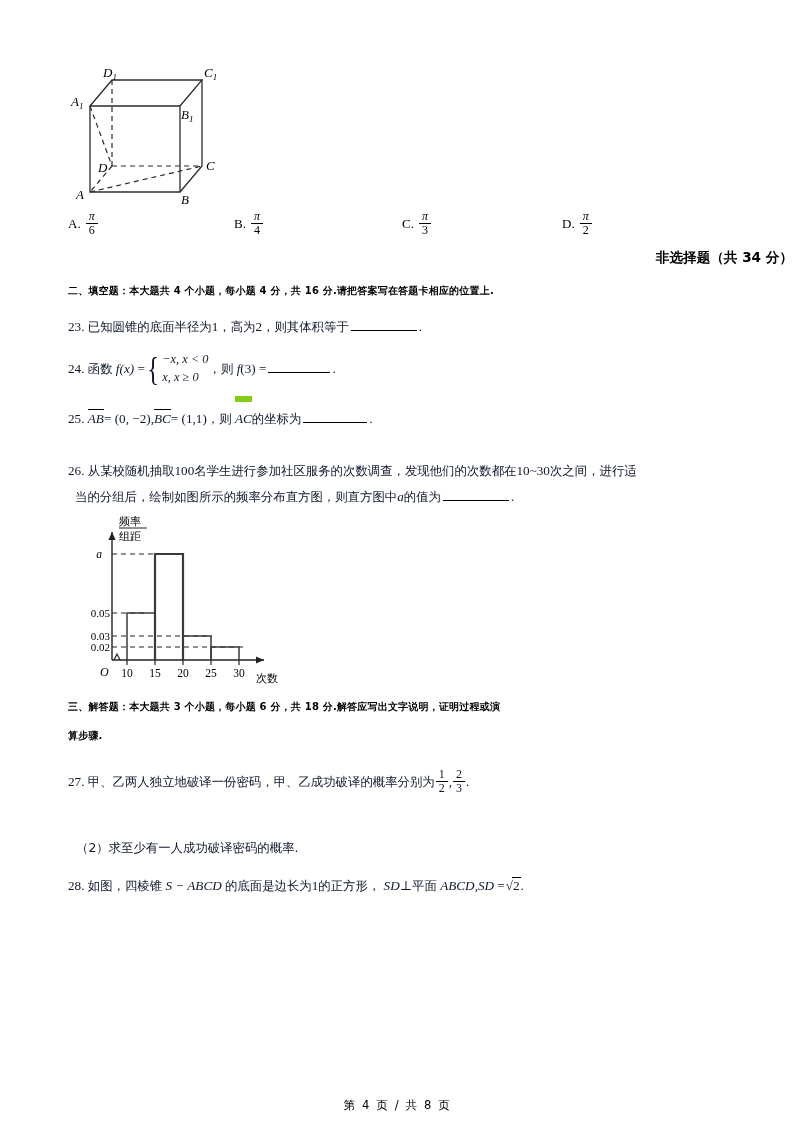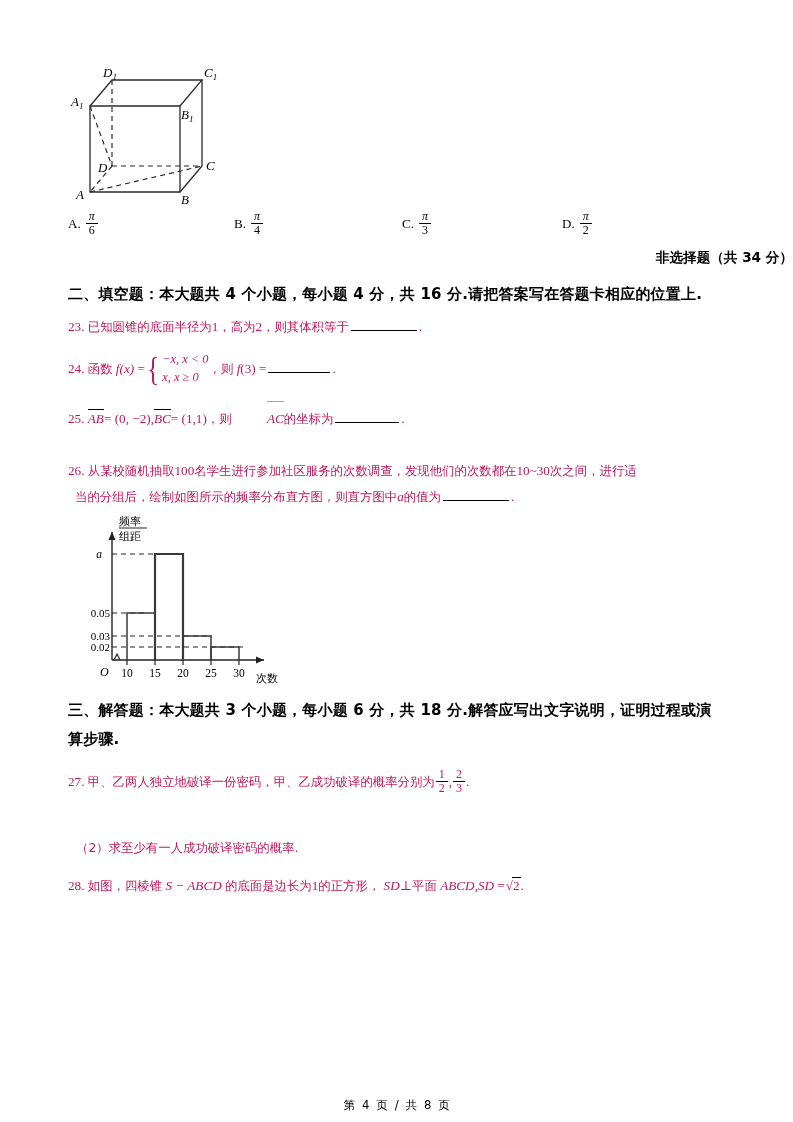--- a/index.html
+++ b/index.html
@@ -19,35 +19,35 @@
     position: absolute;
     inset: 0;
   }
   .mi { font-family: "Liberation Serif", "DejaVu Serif", serif; font-style: italic; }
   .mn { font-family: "Liberation Serif", "DejaVu Serif", serif; font-style: normal; }
 
   .para {
     position: absolute;
     font-size: 13.2px;
     line-height: 1.45;
-    color: #be185d;
+    color: #0f172a;
   }
   .qnum {
     font-family: "Liberation Serif", "DejaVu Serif", serif;
     font-style: normal;
   }
   .bodytext {
     font-family: "DejaVu Sans", "Liberation Sans", sans-serif;
     font-size: 12.4px;
   }
   .sect-head {
     position: absolute;
     font-family: "DejaVu Sans", "Liberation Sans", sans-serif;
     font-weight: bold;
-    font-size: 15px;
+    font-size: 10px;
     line-height: 1.55;
     letter-spacing: .2px;
   }
   .centered-head {
     position: absolute;
     width: 100%;
     text-align: right;
     font-family: "DejaVu Sans", "Liberation Sans", sans-serif;
     font-weight: bold;
     font-size: 13.6px;
@@ -212,21 +212,21 @@
           <span class="mi" style="display:block;">x, x ≥ 0</span>
         </span>
       </span><span class="bodytext">，则</span>
     <span class="mi">f</span><span class="mn">(3)</span>
     <span class="mn">=</span><span class="blank" style="width:62px;"></span><span class="mn">.</span>
   </div>
 
   <div class="para" style="left:68px; top:409px; width:660px;">
     <span class="qnum">25.</span>
     <span class="mi" style="border-top:1px solid #000; padding-top:1px;">AB</span><span class="mn">= (0, −2)</span><span class="mn">,</span><span class="mi" style="border-top:1px solid #000; padding-top:1px;">BC</span><span class="mn">= (1,1)</span><span class="bodytext">，则</span>
-    <span class="mi" style="border-top:1px solid #84cc16; padding-top:9px;margin-left:32px;">AC</span><span class="bodytext">的坐标为</span><span class="blank" style="width:64px;"></span><span class="mn">.</span>
+    <span class="mi" style="border-top:6px solid #84cc16; padding-top:9px;">AC</span><span class="bodytext">的坐标为</span><span class="blank" style="width:64px;"></span><span class="mn">.</span>
   </div>
 
   <div class="para" style="left:68px; top:461px; width:665px;">
     <span class="qnum">26.</span>
     <span class="bodytext">从某校随机抽取</span><span class="mn">100</span><span class="bodytext">名学生进行参加社区服务的次数调查，发现他们的次数都在</span><span class="mn">10~30</span><span class="bodytext">次之间，进行适</span>
   </div>
   <div class="para" style="left:75px; top:487px; width:665px;">
     <span class="bodytext">当的分组后，绘制如图所示的频率分布直方图，则直方图中</span><span class="mi">a</span><span class="bodytext">的值为</span><span class="blank" style="width:66px;"></span><span class="mn">.</span>
   </div>
 

